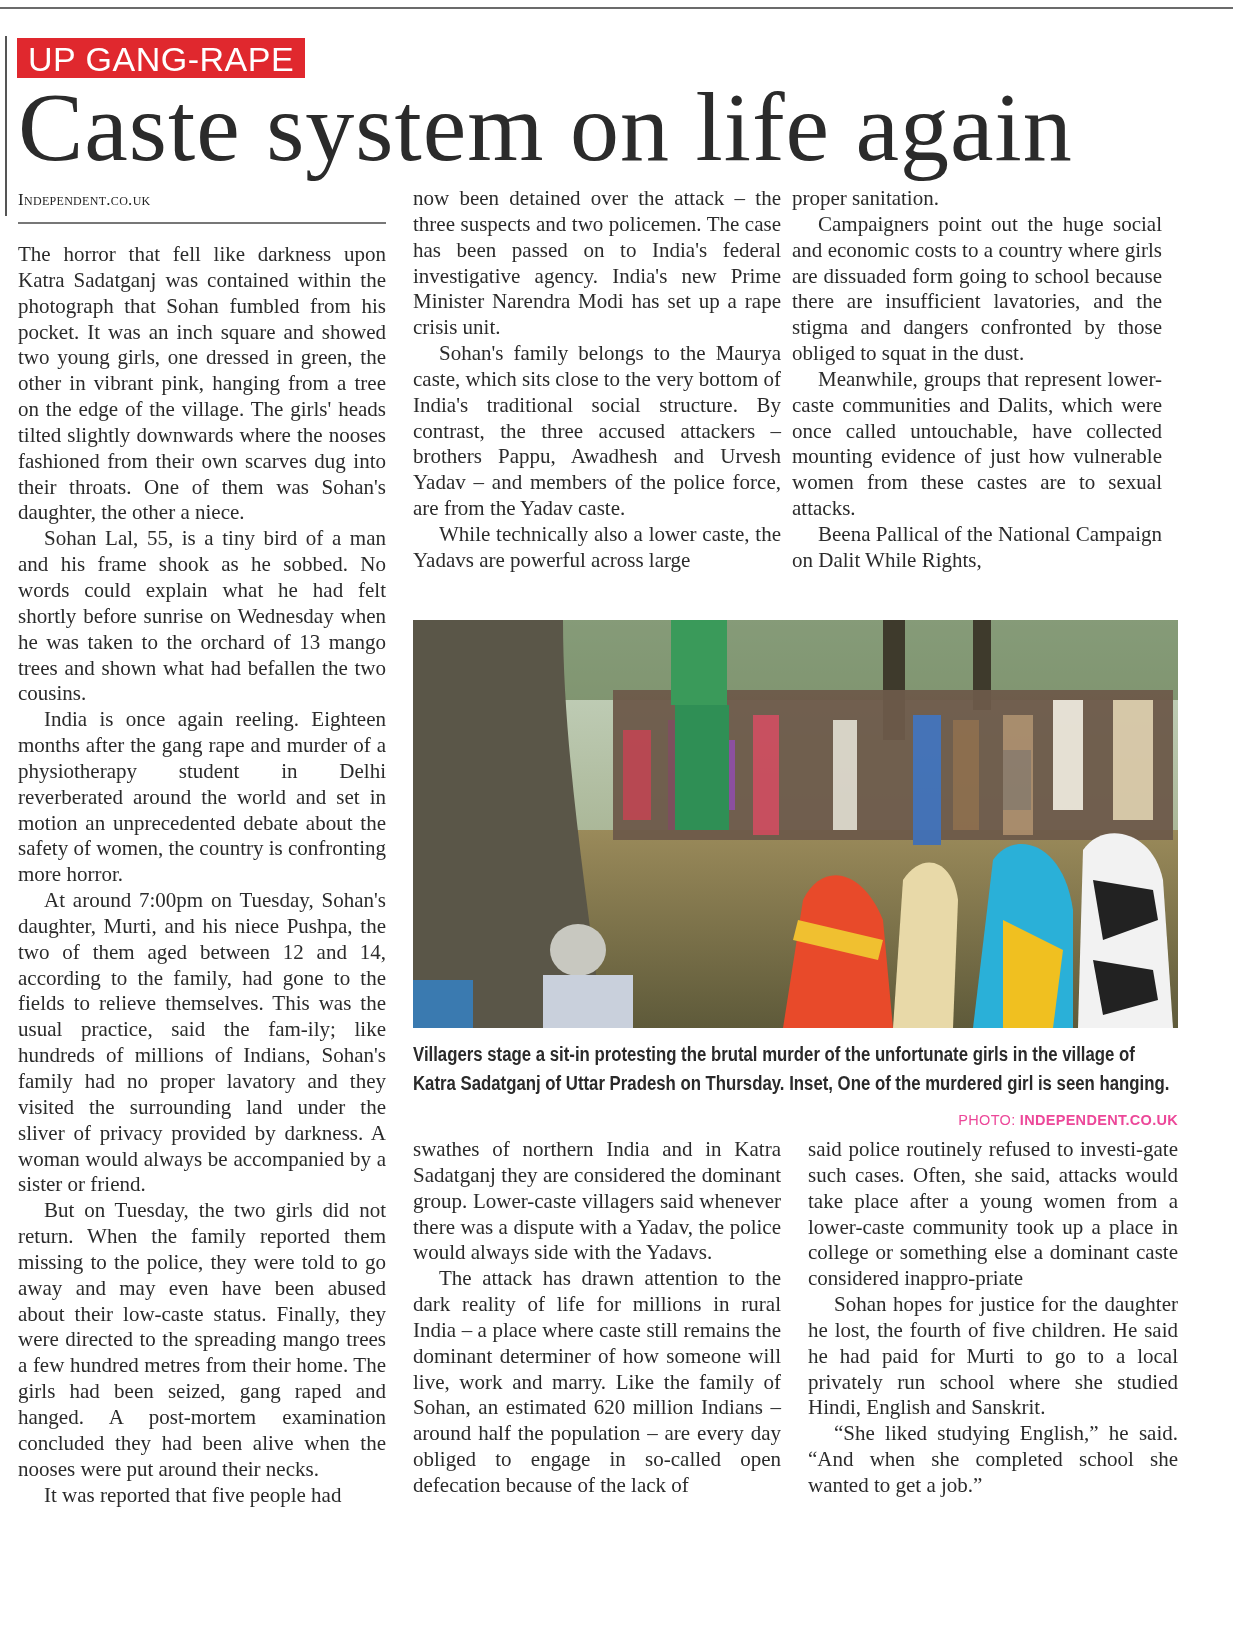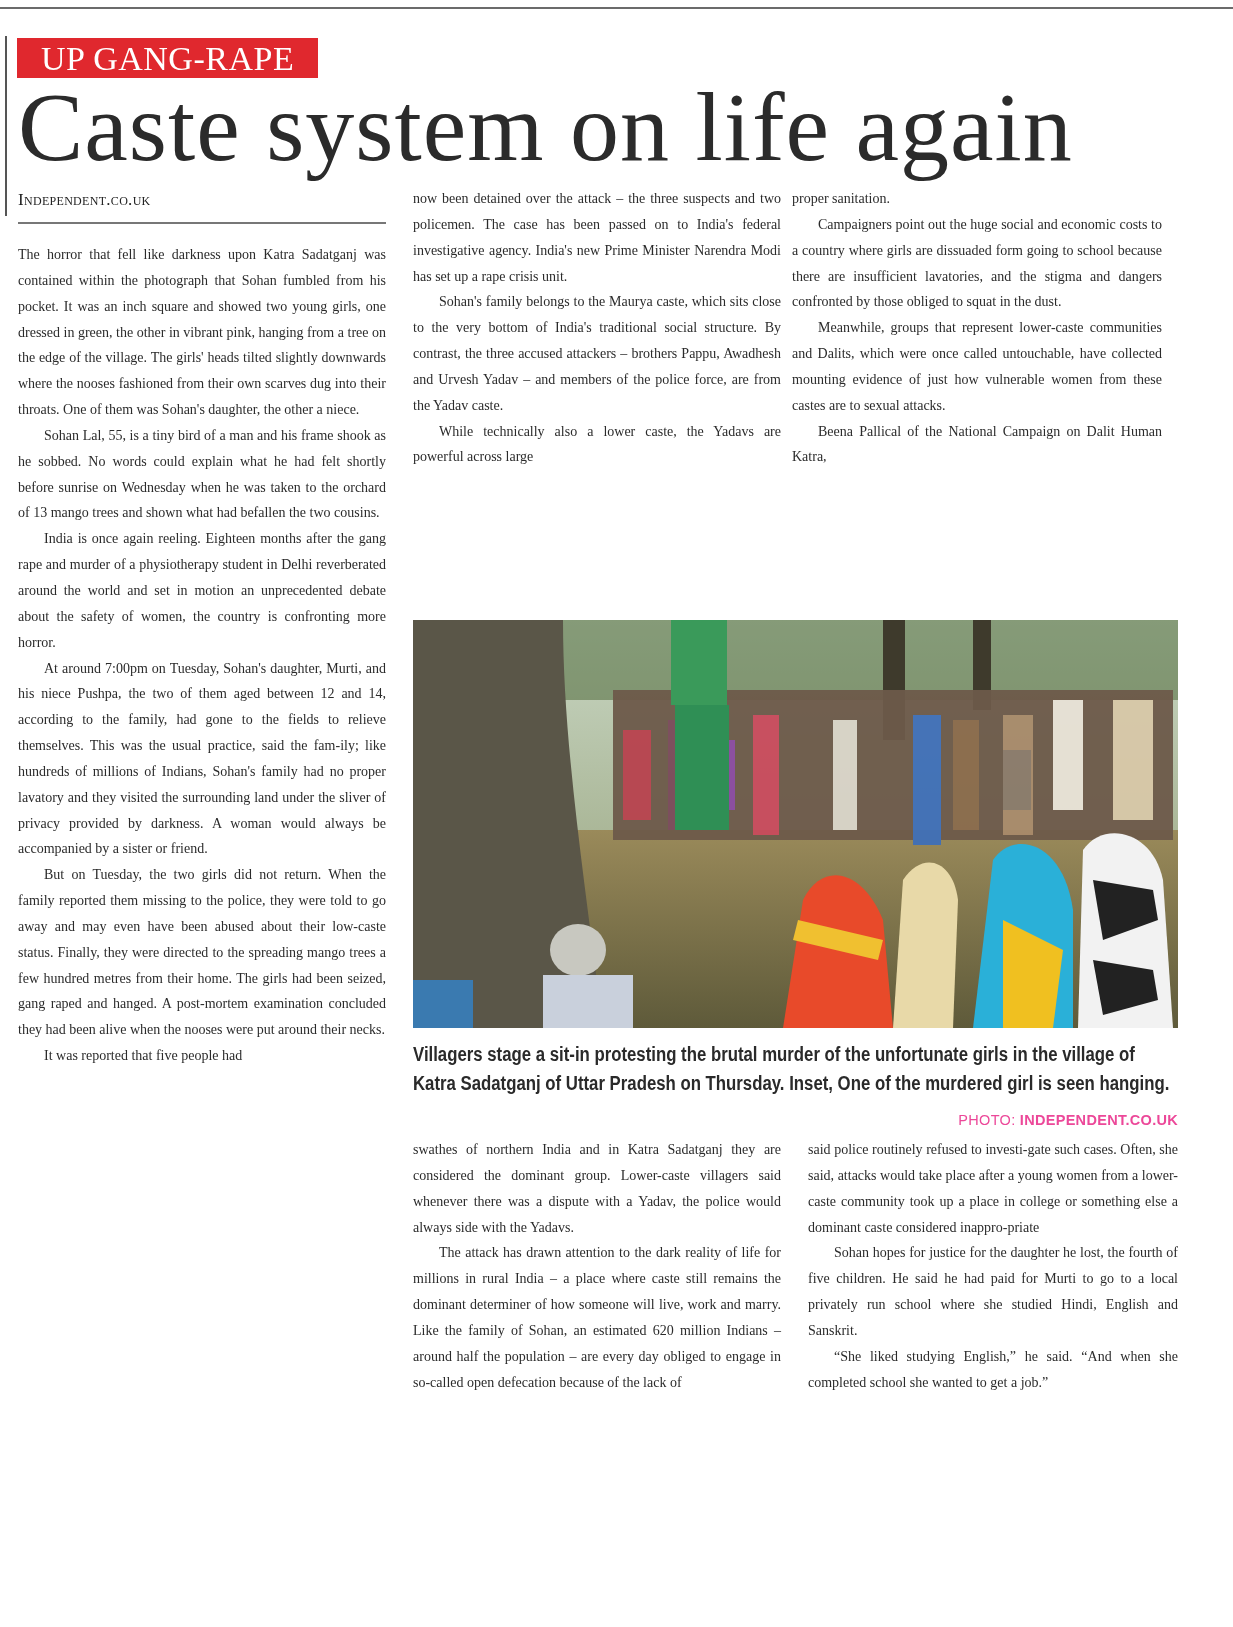--- a/index.html
+++ b/index.html
@@ -1,23 +1,23 @@
 <!DOCTYPE html>
 <html><head>
 <meta charset="utf-8">
 <style>
   html, body { margin: 0; padding: 0; background: #ffffff; }
   body { width: 1233px; height: 1627px; position: relative; overflow: hidden; color: #2a2a2a; font-family: "Liberation Serif", serif; }
   .top-rule { position: absolute; left: 0; top: 7px; width: 1233px; height: 2px; background: #6b6b6b; }
   .left-rule { position: absolute; left: 5px; top: 36px; width: 2px; height: 180px; background: #555; }
-  .kicker { position: absolute; left: 17px; top: 38px; height: 40px; padding: 0 24px; background: #e0282e; color: #fff; font-family: Liberation Serif, serif; font-size: 34px; line-height: 42px; letter-spacing: 0.5px; }
+  .kicker { position: absolute; left: 17px; top: 38px; height: 40px; padding: 0 11px; background: #e0282e; color: #fff; font-family: Liberation Sans, sans-serif; font-size: 34px; line-height: 42px; letter-spacing: 0.5px; }
   .headline { position: absolute; left: 18px; top: 72px; margin: 0; font-family: "Liberation Serif", serif; font-weight: normal; font-size: 98px; line-height: 110px; color: #2b2b2b; letter-spacing: 1px; white-space: nowrap; }
   .byline { position: absolute; left: 18px; top: 190px; font-size: 17px; font-variant: small-caps; letter-spacing: 0.3px; color: #222; }
   .byline-rule { position: absolute; left: 18px; top: 222px; width: 368px; height: 2px; background: #777; }
-  .col { position: absolute; font-size: 14px; line-height: 25.85px; text-align: justify; color: #2b2b2b; }
+  .col { position: absolute; font-size: 21px; line-height: 25.85px; text-align: justify; color: #2b2b2b; }
   .col p { margin: 0; text-indent: 26px; }
   .col p.noindent { text-indent: 0; }
   .c1 { left: 18px; top: 230px; width: 368px; margin-top: 12px; }
   .c2a { left: 413px; top: 186px; width: 368px; }
   .c3a { left: 792px; top: 186px; width: 370px; }
   .c2b { left: 413px; top: 1137px; width: 368px; }
   .c3b { left: 808px; top: 1137px; width: 370px; }
   .photo { position: absolute; left: 413px; top: 620px; width: 765px; height: 408px; overflow: hidden; background: #6b7050; }
   .caption { position: absolute; left: 413px; top: 1040px; width: 765px; font-family: "Liberation Sans", sans-serif; font-weight: bold; font-size: 19.5px; line-height: 29px; color: #2a2a2a; transform: scaleX(0.86); transform-origin: left top; width: 890px; }
   .credit { position: absolute; right: 55px; top: 1112px; font-family: "Liberation Sans", sans-serif; font-size: 14.5px; color: #ec4899; letter-spacing: 0.3px; }
@@ -46,21 +46,21 @@
 <div class="col c2a">
   <p class="noindent">now been detained over the attack – the three suspects and two policemen. The case has been passed on to India's federal investigative agency. India's new Prime Minister Narendra Modi has set up a rape crisis unit.</p>
   <p>Sohan's family belongs to the Maurya caste, which sits close to the very bottom of India's traditional social structure. By contrast, the three accused attackers – brothers Pappu, Awadhesh and Urvesh Yadav – and members of the police force, are from the Yadav caste.</p>
   <p>While technically also a lower caste, the Yadavs are powerful across large</p>
 </div>
 
 <div class="col c3a">
   <p class="noindent">proper sanitation.</p>
   <p>Campaigners point out the huge social and economic costs to a country where girls are dissuaded form going to school because there are insufficient lavatories, and the stigma and dangers confronted by those obliged to squat in the dust.</p>
   <p>Meanwhile, groups that represent lower-caste communities and Dalits, which were once called untouchable, have collected mounting evidence of just how vulnerable women from these castes are to sexual attacks.</p>
-  <p>Beena Pallical of the National Campaign on Dalit Human Katra,</p>
+  <p>Beena Pallical of the National Campaign on Dalit While Rights,</p>
 </div>
 
 <div class="photo">
   <svg width="765" height="408" viewBox="0 0 765 408">
     <defs>
       <linearGradient id="sky" x1="0" y1="0" x2="0" y2="1">
         <stop offset="0" stop-color="#c9d7c4"></stop>
         <stop offset="1" stop-color="#8f9a70"></stop>
       </linearGradient>
       <linearGradient id="ground" x1="0" y1="0" x2="0" y2="1">

